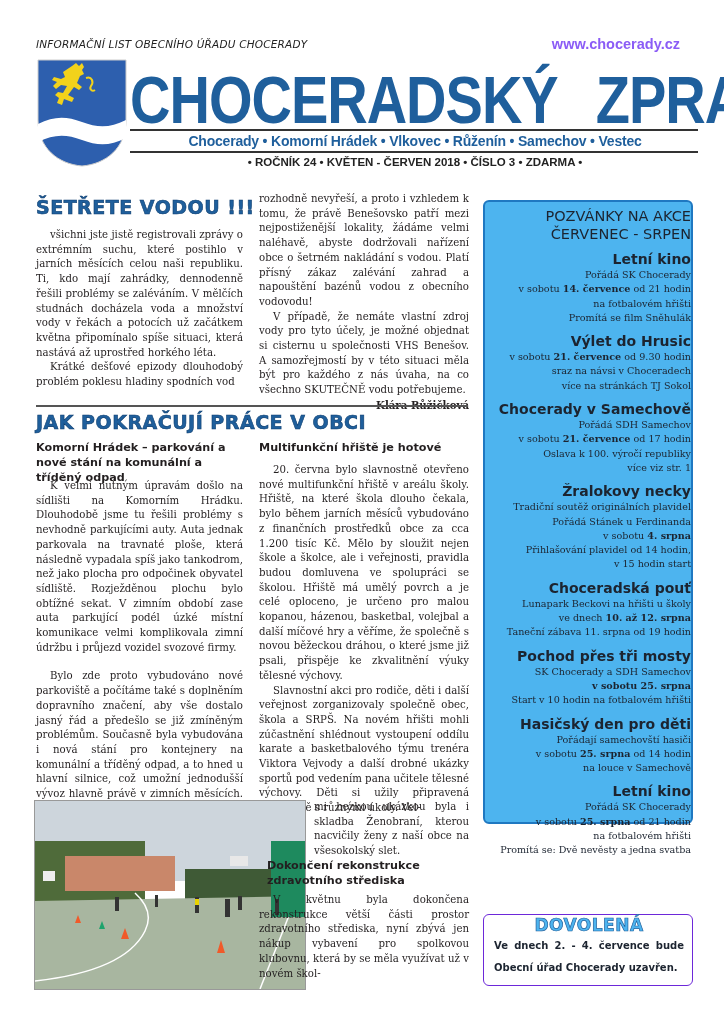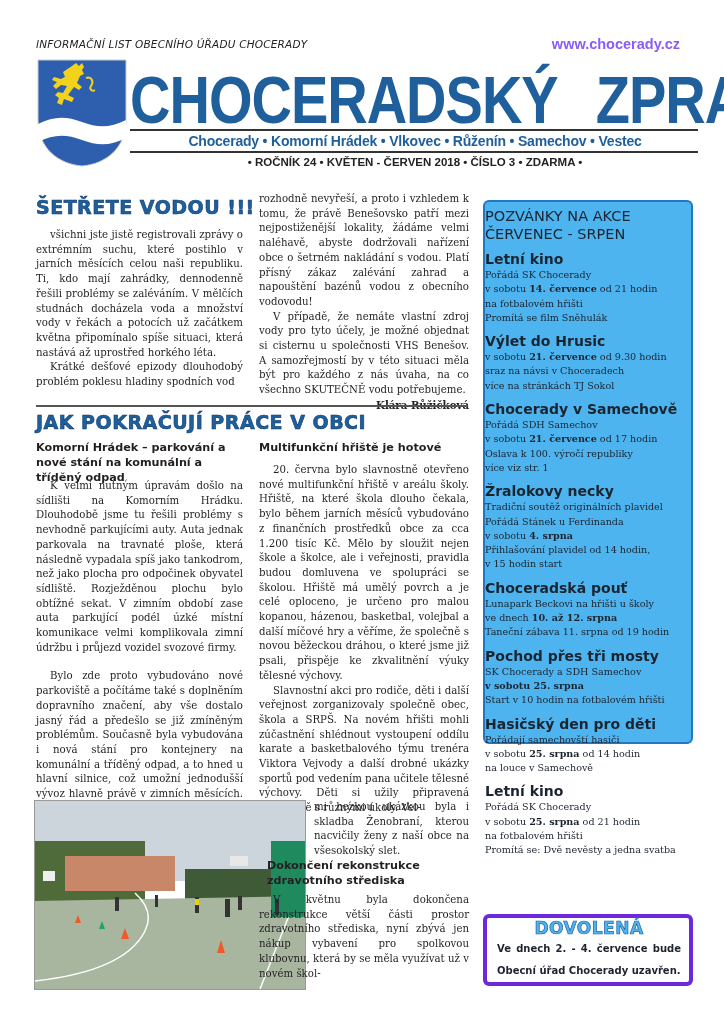--- a/index.html
+++ b/index.html
@@ -35,29 +35,29 @@
   .sub2 { left: 259px; top: 440px; width: 210px; }
   .col4 { left: 259px; top: 463px; width: 210px; }
 
   .photo { left: 34px; top: 800px; width: 270px; height: 188px; border: 1px solid #999; overflow: hidden; }
 
   .col5 { left: 314px; top: 800px; width: 155px; }
   .sub3 { left: 259px; top: 858px; width: 210px; margin-left: 8px; }
   .col6 { left: 259px; top: 893px; width: 210px; }
 
   
-  .events { left: 483px; top: 200px; width: 210px; height: 544px; background: #4db4ef; border: 2px solid #1f78c1; border-radius: 6px; box-sizing: border-box; text-align: left; padding-top: 5px; }
+  .events { left: 483px; top: 200px; width: 210px; height: 624px; background: #4db4ef; border: 2px solid #1f78c1; border-radius: 6px; box-sizing: border-box; text-align: right; padding-top: 5px; }
   .events-title { font-family: "DejaVu Sans", sans-serif; font-size: 14.5px; line-height: 18px; color: #1c2430; font-weight: normal; }
   .event { margin-top: 7px; }
   .event-title { font-family: "DejaVu Sans", sans-serif; font-weight: bold; font-size: 14px; line-height: 18px; color: #1c2430; }
   .event-line { font-family: "DejaVu Serif", serif; font-size: 9.6px; line-height: 14.3px; color: #1c2430; }
   .event-line b { font-weight: bold; }
 
   
-  .vacation { left: 483px; top: 914px; width: 210px; height: 72px; border: 4px solid #6d28d9; border-radius: 6px; box-sizing: border-box; background: #fff; padding: 1px 8px 0 10px; }
+  .vacation { left: 483px; top: 914px; width: 210px; height: 72px; border: 1px solid #6d28d9; border-radius: 6px; box-sizing: border-box; background: #fff; padding: 1px 8px 0 10px; }
   .vac-title { text-align: center; font-family: "DejaVu Sans", sans-serif; font-weight: bold; font-size: 17px; line-height: 19px; color: #4db4ef; -webkit-text-stroke: 0.7px #1f5f9c; letter-spacing: 0.5px; }
   .vac-text { font-family: "DejaVu Sans", sans-serif; font-weight: bold; font-size: 10px; line-height: 22px; color: #1c2430; text-align: justify; }
 </style>
 </head>
 <body>
 
 <div class="abs top-line">INFORMAČNÍ LIST OBECNÍHO ÚŘADU CHOCERADY</div>
 <div class="abs website">www.chocerady.cz</div>
 
 <svg class="abs crest" viewBox="0 0 92 110">

